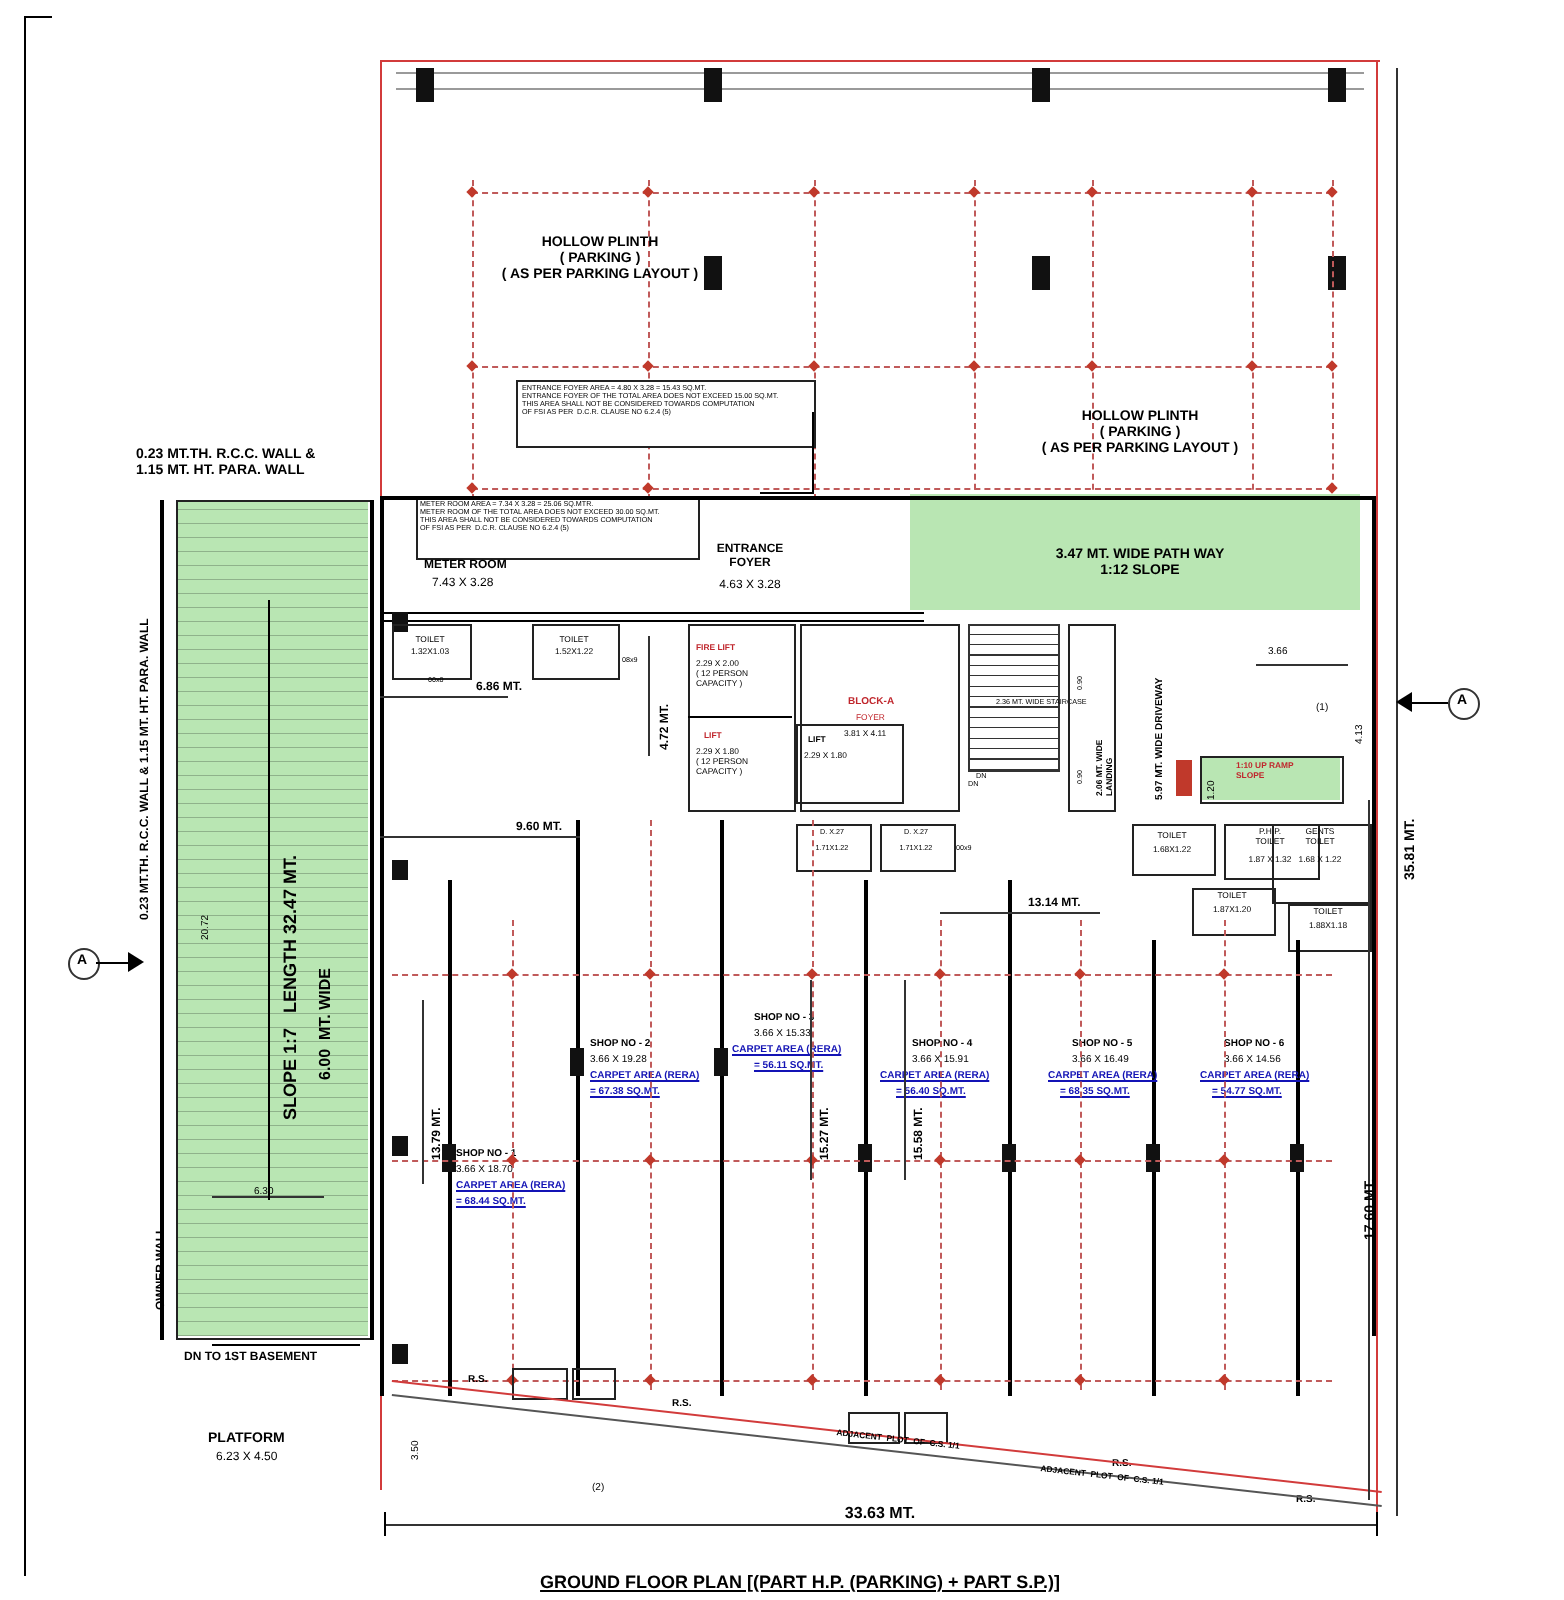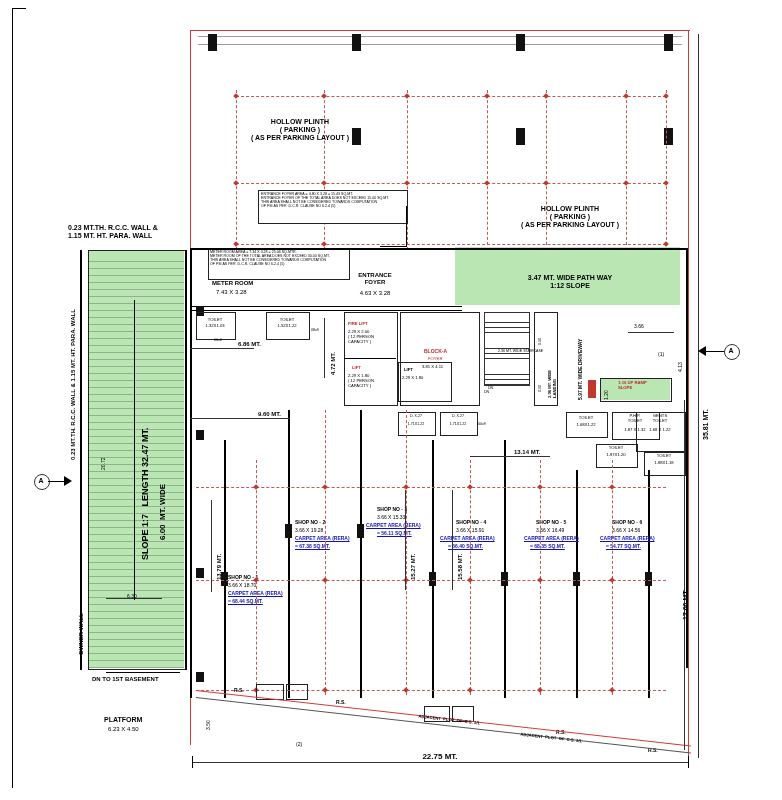--- a/index.html
+++ b/index.html
@@ -361,29 +361,30 @@
 
   <div class="txt t5" style="left:634px;top:324px;">3.66</div>
   <div class="dimh" style="left:628px;top:332px;width:46px;"></div>
   <div class="txt t5 rot90" style="left:678px;top:372px;">4.13</div>
   <div class="txt t5 rot90" style="left:604px;top:400px;">1.20</div>
   <div class="txt t5" style="left:658px;top:352px;">(1)</div>
 
   <div class="dimh" style="left:192px;top:762px;width:496px;"></div>
   <div class="line" style="left:192px;top:756px;width:1px;height:12px;"></div>
   <div class="line" style="left:688px;top:756px;width:1px;height:12px;"></div>
-  <div class="txt t8 b ctr" style="left:380px;top:752px;width:120px;">22.75 MT.</div>
+  <div class="txt t8 b ctr" style="left:380px;top:752px;width:120px;">33.63 MT.</div>
 
   <div class="txt t5 rot90" style="left:206px;top:730px;">3.50</div>
   <div class="txt t5" style="left:296px;top:742px;">(2)</div>
 
   <div class="circ" style="left:34px;top:474px;width:14px;height:14px;"></div>
   <div class="txt t7 b ctr" style="left:34px;top:477px;width:14px;">A</div>
   <div class="line" style="left:48px;top:481px;width:18px;height:1px;"></div>
   <div class="abs" style="left:64px;top:476px;width:0;height:0;border-top:5px solid transparent;border-bottom:5px solid transparent;border-left:8px solid #000;"></div>
 
   <div class="circ" style="left:724px;top:344px;width:14px;height:14px;"></div>
   <div class="txt t7 b ctr" style="left:724px;top:347px;width:14px;">A</div>
   <div class="line" style="left:706px;top:351px;width:18px;height:1px;"></div>
   <div class="abs" style="left:698px;top:346px;width:0;height:0;border-top:5px solid transparent;border-bottom:5px solid transparent;border-right:8px solid #000;"></div>
 
+  <div class="txt t9 b ctr under" style="left:190px;top:786px;width:420px;">GROUND FLOOR PLAN [(PART H.P. (PARKING) + PART S.P.)]</div>
 
 </div>
 
 </body></html>

